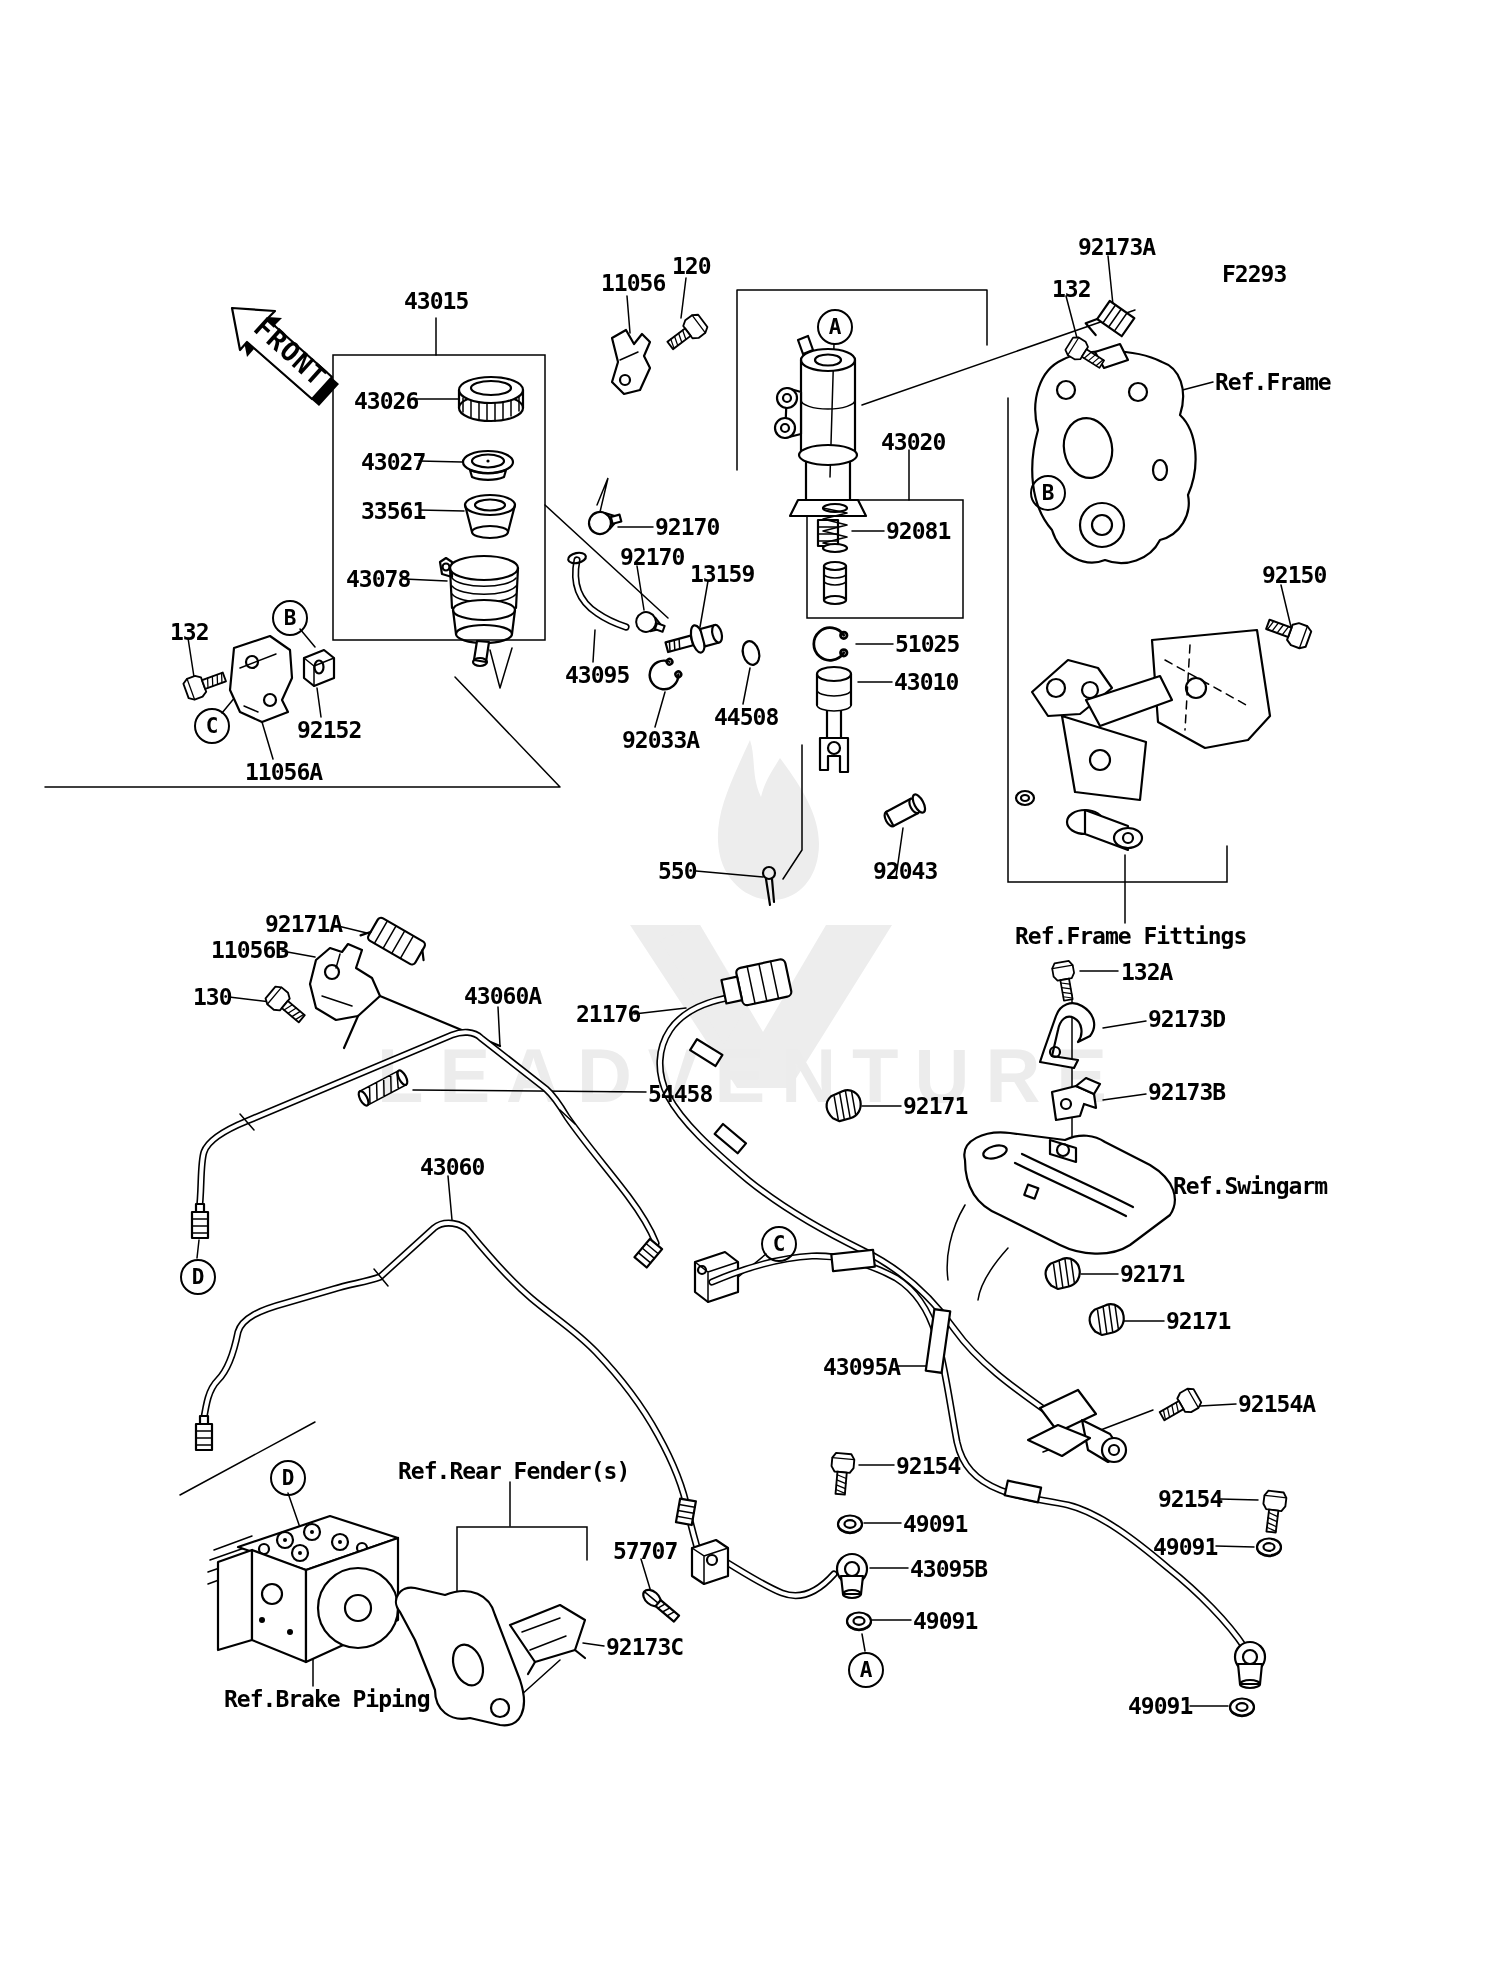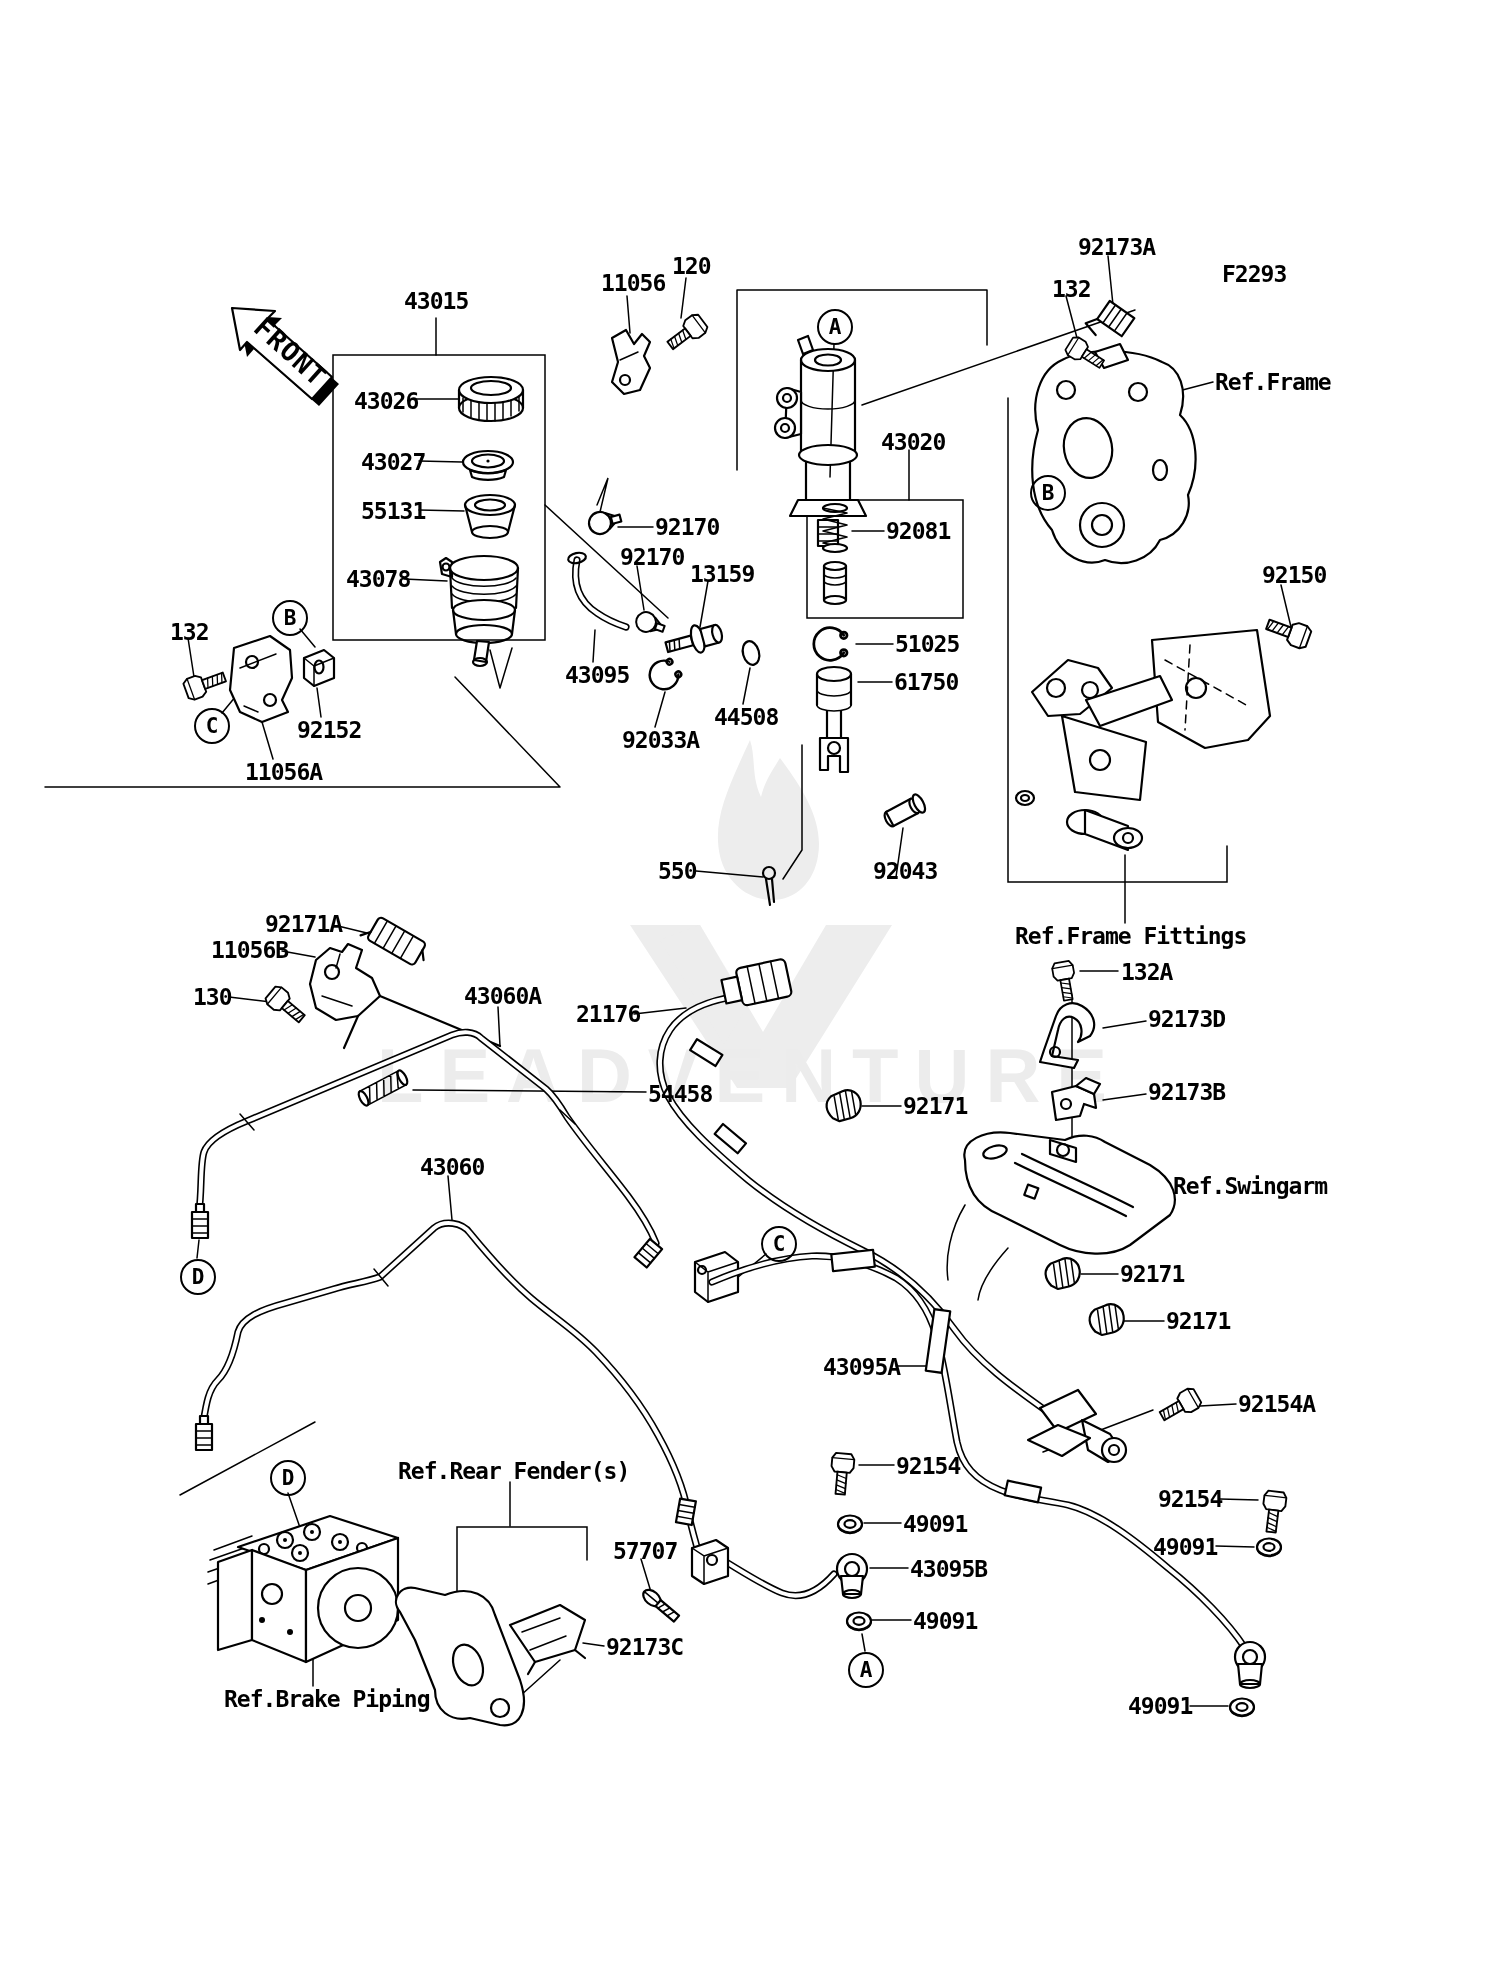--- a/index.html
+++ b/index.html
@@ -432,29 +432,29 @@
     <rect class="sf" x="8" y="-4" width="24" height="8"></rect>
     <path class="thin" d="M14,-4 L11,4 M20,-4 L17,4 M26,-4 L23,4"></path>
   </g>
 </svg>
 
 <div class="lbl" style="left:404px;top:290px">43015</div>
 <div class="lbl" style="left:601px;top:272px">11056</div>
 <div class="lbl" style="left:672px;top:255px">120</div>
 <div class="lbl" style="left:354px;top:390px">43026</div>
 <div class="lbl" style="left:361px;top:451px">43027</div>
-<div class="lbl" style="left:361px;top:500px">55131</div>
+<div class="lbl" style="left:361px;top:500px">33561</div>
 <div class="lbl" style="left:346px;top:568px">43078</div>
 <div class="lbl" style="left:655px;top:516px">92170</div>
 <div class="lbl" style="left:620px;top:546px">92170</div>
 <div class="lbl" style="left:690px;top:563px">13159</div>
 <div class="lbl" style="left:881px;top:431px">43020</div>
 <div class="lbl" style="left:886px;top:520px">92081</div>
 <div class="lbl" style="left:895px;top:633px">51025</div>
-<div class="lbl" style="left:894px;top:671px">61750</div>
+<div class="lbl" style="left:894px;top:671px">43010</div>
 <div class="lbl" style="left:565px;top:664px">43095</div>
 <div class="lbl" style="left:622px;top:729px">92033A</div>
 <div class="lbl" style="left:714px;top:706px">44508</div>
 <div class="lbl" style="left:170px;top:621px">132</div>
 <div class="lbl" style="left:297px;top:719px">92152</div>
 <div class="lbl" style="left:245px;top:761px">11056A</div>
 <div class="lbl" style="left:1078px;top:236px">92173A</div>
 <div class="lbl" style="left:1052px;top:278px">132</div>
 <div class="lbl" style="left:1222px;top:263px">F2293</div>
 <div class="lbl" style="left:1215px;top:371px">Ref.Frame</div>

